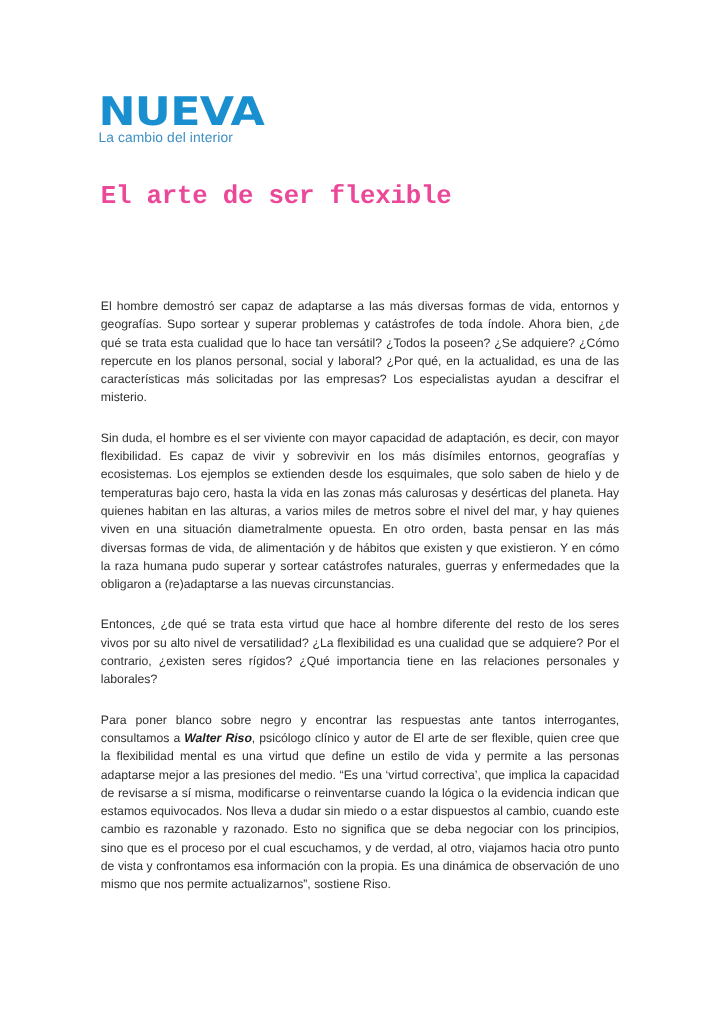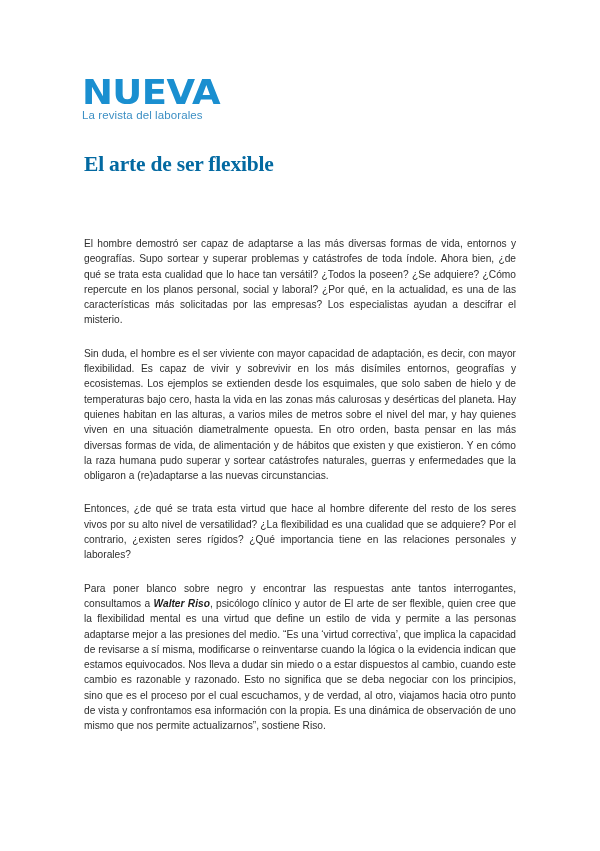--- a/index.html
+++ b/index.html
@@ -1,30 +1,30 @@
 <!DOCTYPE html>
 <html><head>
 <meta charset="utf-8">
 <style>
   html, body { margin: 0; padding: 0; background: #ffffff; }
   body { width: 600px; height: 851px; position: relative; overflow: hidden; font-family: "Liberation Sans", sans-serif; color: #2a2a2a; }
   .logo { position: absolute; left: 82px; top: 78px; }
   .logo-word { font-family: "DejaVu Sans", sans-serif; font-weight: bold; font-size: 33px; line-height: 30px; color: #1a8fd0; letter-spacing: -0.5px; transform: scaleX(1.12); transform-origin: left; display: block; }
   .logo-tag { font-family: "Liberation Sans", sans-serif; font-size: 11.5px; color: #3c8fc4; line-height: 12px; margin-top: 1px; display: block; letter-spacing: 0.1px; }
-  .title { position: absolute; left: 84px; top: 152px; font-family: Liberation Serif, serif; font-weight: bold; font-size: 21.5px; color: #0369a1; margin: 0; letter-spacing: -0.2px; }
-  .article { position: absolute; left: 84px; top: 236px; width: 432px; }
+  .title { position: absolute; left: 84px; top: 152px; font-family: Liberation Mono, monospace; font-weight: bold; font-size: 21.5px; color: #ec4899; margin: 0; letter-spacing: -0.2px; }
+  .article { position: absolute; left: 84px; top: 248px; width: 432px; }
   .para { font-family: "Liberation Sans", sans-serif; font-size: 10.2px; line-height: 15.3px; text-align: justify; color: #2e2e2e; margin: 0 0 18px 0; }
   .para b { font-weight: bold; color: #1e1e1e; font-style: italic; }
 </style>
 </head>
 <body>
 
 <div class="logo">
   <span class="logo-word">NUEVA</span>
-  <span class="logo-tag">La revista del laborales</span>
+  <span class="logo-tag">La cambio del interior</span>
 </div>
 
 <h1 class="title">El arte de ser flexible</h1>
 
 <div class="article">
   <p class="para">El hombre demostró ser capaz de adaptarse a las más diversas formas de vida, entornos y geografías. Supo sortear y superar problemas y catástrofes de toda índole. Ahora bien, ¿de qué se trata esta cualidad que lo hace tan versátil? ¿Todos la poseen? ¿Se adquiere? ¿Cómo repercute en los planos personal, social y laboral? ¿Por qué, en la actualidad, es una de las características más solicitadas por las empresas? Los especialistas ayudan a descifrar el misterio.</p>
   <p class="para">Sin duda, el hombre es el ser viviente con mayor capacidad de adaptación, es decir, con mayor flexibilidad. Es capaz de vivir y sobrevivir en los más disímiles entornos, geografías y ecosistemas. Los ejemplos se extienden desde los esquimales, que solo saben de hielo y de temperaturas bajo cero, hasta la vida en las zonas más calurosas y desérticas del planeta. Hay quienes habitan en las alturas, a varios miles de metros sobre el nivel del mar, y hay quienes viven en una situación diametralmente opuesta. En otro orden, basta pensar en las más diversas formas de vida, de alimentación y de hábitos que existen y que existieron. Y en cómo la raza humana pudo superar y sortear catástrofes naturales, guerras y enfermedades que la obligaron a (re)adaptarse a las nuevas circunstancias.</p>
   <p class="para">Entonces, ¿de qué se trata esta virtud que hace al hombre diferente del resto de los seres vivos por su alto nivel de versatilidad? ¿La flexibilidad es una cualidad que se adquiere? Por el contrario, ¿existen seres rígidos? ¿Qué importancia tiene en las relaciones personales y laborales?</p>
   <p class="para"><span>Para poner blanco sobre negro y encontrar las respuestas ante tantos interrogantes, consultamos a </span><b>Walter Riso</b><span>, psicólogo clínico y autor de El arte de ser flexible, quien cree que la flexibilidad mental es una virtud que define un estilo de vida y permite a las personas adaptarse mejor a las presiones del medio. “Es una ‘virtud correctiva’, que implica la capacidad de revisarse a sí misma, modificarse o reinventarse cuando la lógica o la evidencia indican que estamos equivocados. Nos lleva a dudar sin miedo o a estar dispuestos al cambio, cuando este cambio es razonable y razonado. Esto no significa que se deba negociar con los principios, sino que es el proceso por el cual escuchamos, y de verdad, al otro, viajamos hacia otro punto de vista y confrontamos esa información con la propia. Es una dinámica de observación de uno mismo que nos permite actualizarnos”, sostiene Riso.</span></p>
 </div>

